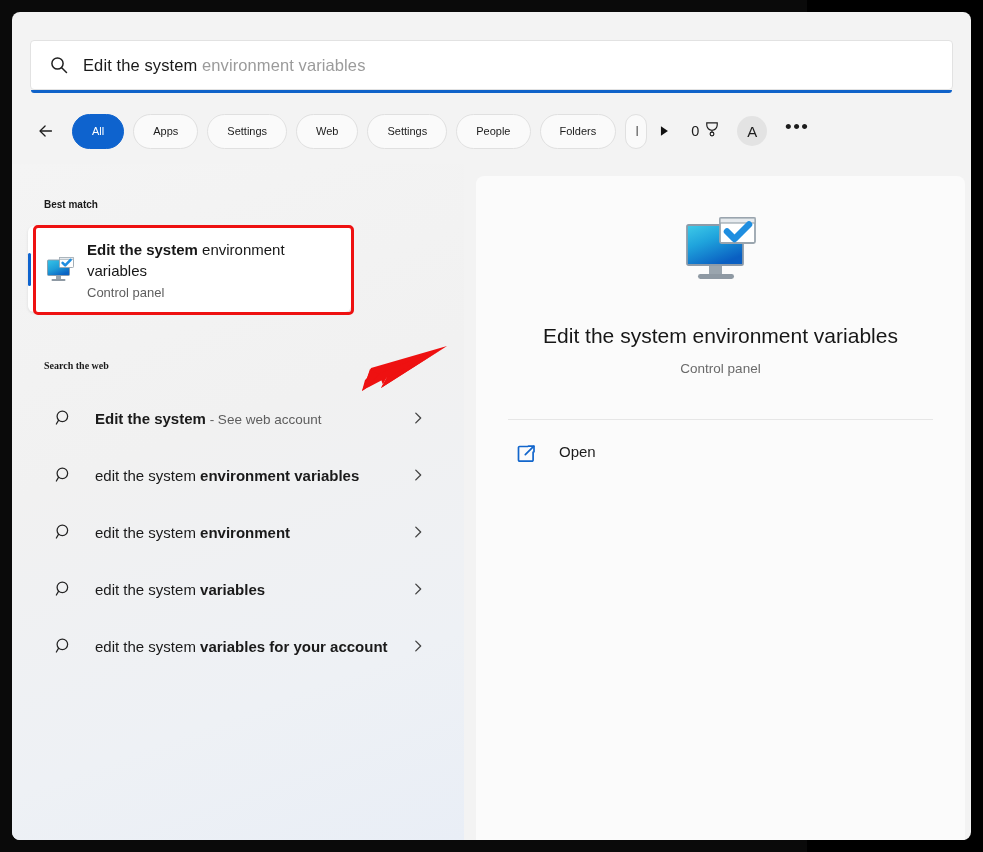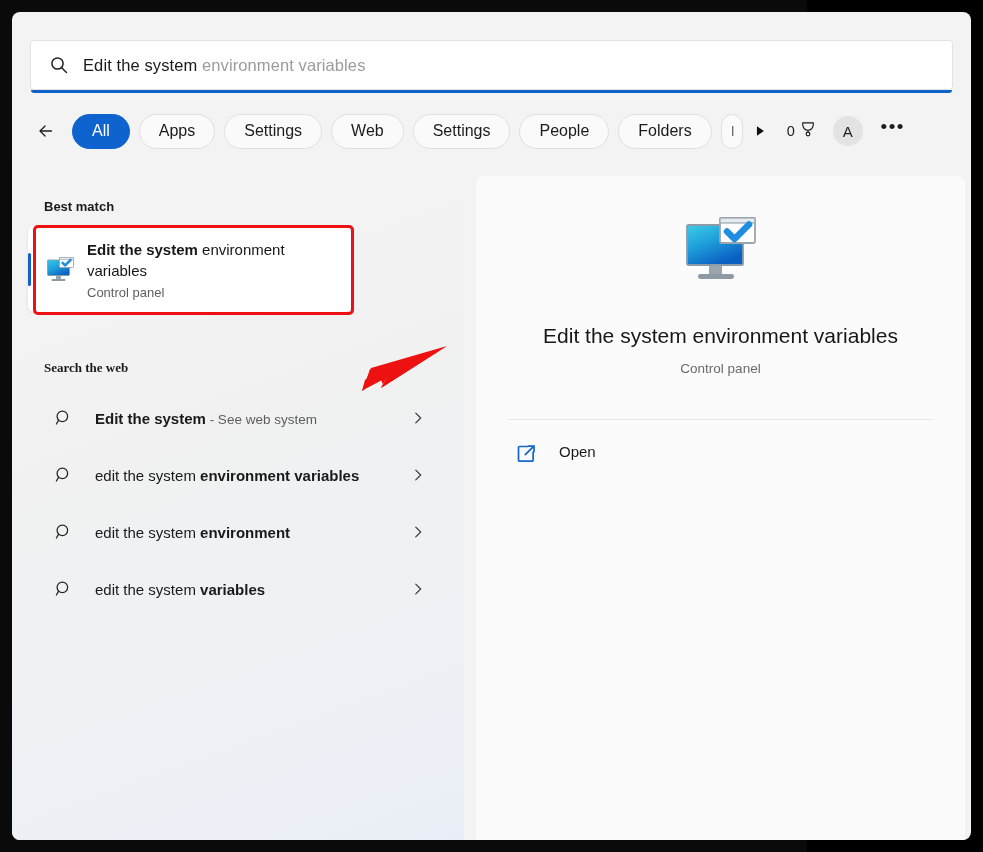--- a/index.html
+++ b/index.html
@@ -102,21 +102,21 @@
     margin-right: 10px;
     border-radius: 4px;
   }
   .pill {
     height: 35px;
     padding: 0 19px;
     border: 1px solid #e0e0e0;
     border-radius: 18px;
     background: #fafafa;
     color: #1b1b1b;
-    font-size: 16px;
+    font-size: 11px;
     display: flex;
     align-items: center;
     justify-content: center;
     margin-right: 9px;
     flex: none;
     box-sizing: border-box;
     white-space: nowrap;
   }
   .pill.selected {
     background: #0e63ce;
@@ -190,21 +190,21 @@
   .left-col {
     position: absolute;
     left: 0; top: 0;
     width: 452px;
     height: 100%;
     background: linear-gradient(160deg, #f4f4f4 0%, #f1f1f1 40%, #eef1f5 75%, #e9eef6 100%);
   }
   .section-head {
     position: absolute;
     left: 32px;
-    font-size: 13px;
+    font-size: 10px;
     font-weight: bold;
     color: #1a1a1a;
   }
   .head-best { top: 35px; }
   .head-web  { top: 196px; font-family: Liberation Serif, serif; }
 
   
   .best-card {
     position: absolute;
     left: 16px;
@@ -475,21 +475,21 @@
 
         <div class="web-list">
 
           <div class="web-item">
             <span class="web-mag">
               <svg viewBox="0 0 22 22" width="20" height="20" fill="none" stroke="currentColor" stroke-width="1.4">
                 <circle cx="9.2" cy="9.2" r="5.8"></circle>
                   <line x1="5.1" y1="13.4" x2="2.6" y2="17.6" stroke-linecap="round"></line>
               </svg>
             </span>
-            <span class="web-label"><span class="bold">Edit the system</span><span class="muted"> - See web system</span></span>
+            <span class="web-label"><span class="bold">Edit the system</span><span class="muted"> - See web account</span></span>
             <span class="web-chev">
               <svg viewBox="0 0 18 18" width="16" height="16" fill="none" stroke="currentColor" stroke-width="1.5" stroke-linecap="round" stroke-linejoin="round">
                   <polyline points="6.5,3.5 12,9 6.5,14.5"></polyline>
                 </svg>
             </span>
           </div>
 
           <div class="web-item">
             <span class="web-mag">
               <svg viewBox="0 0 22 22" width="20" height="20" fill="none" stroke="currentColor" stroke-width="1.4">
@@ -529,20 +529,34 @@
             </span>
             <span class="web-label"><span>edit the system </span><span class="bold">variables</span></span>
             <span class="web-chev">
               <svg viewBox="0 0 18 18" width="16" height="16" fill="none" stroke="currentColor" stroke-width="1.5" stroke-linecap="round" stroke-linejoin="round">
                   <polyline points="6.5,3.5 12,9 6.5,14.5"></polyline>
                 </svg>
             </span>
           </div>
 
 
+          <div class="web-item">
+            <span class="web-mag">
+              <svg viewBox="0 0 22 22" width="20" height="20" fill="none" stroke="currentColor" stroke-width="1.4">
+                <circle cx="9.2" cy="9.2" r="5.8"></circle>
+                  <line x1="5.1" y1="13.4" x2="2.6" y2="17.6" stroke-linecap="round"></line>
+              </svg>
+            </span>
+            <span class="web-label"><span>edit the system </span><span class="bold">variables for your account</span></span>
+            <span class="web-chev">
+              <svg viewBox="0 0 18 18" width="16" height="16" fill="none" stroke="currentColor" stroke-width="1.5" stroke-linecap="round" stroke-linejoin="round">
+                  <polyline points="6.5,3.5 12,9 6.5,14.5"></polyline>
+                </svg>
+            </span>
+          </div>
 
         </div>
       </div>
 
       <div class="right-panel">
         <span class="preview-icon">
           <svg viewBox="0 0 84 84" width="84" height="84">
             <defs>
               <linearGradient id="scrGradLg" x1="0" y1="0" x2="0.55" y2="1">
                 <stop offset="0%" stop-color="#3fcbe9"></stop>

